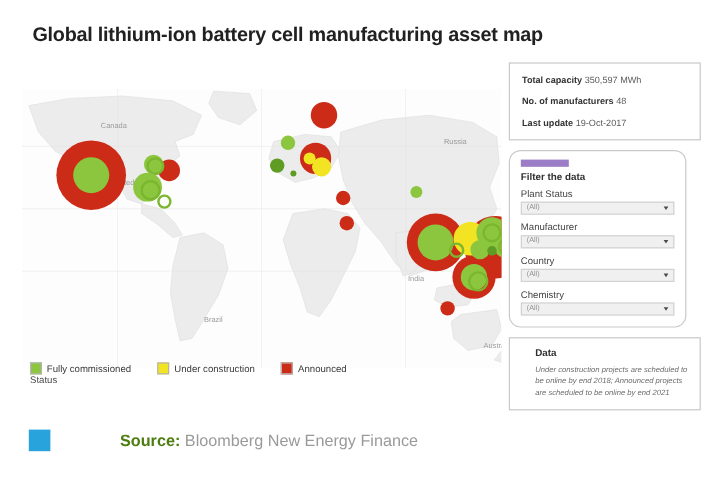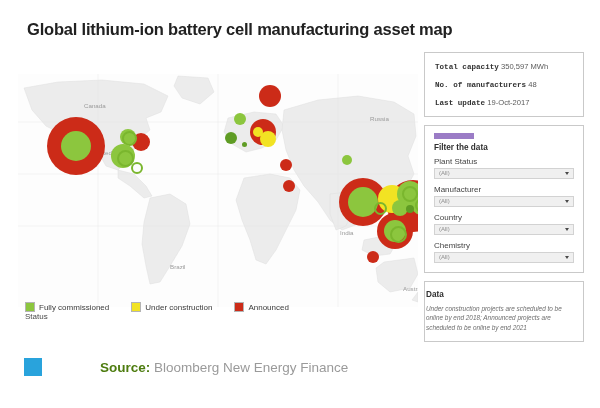--- a/index.html
+++ b/index.html
@@ -144,28 +144,28 @@
   .summary-row {
     font-size: 7.6px;
     color: #5a5a5a;
     margin-bottom: 9px;
     white-space: nowrap;
   }
   .summary-row:last-child { margin-bottom: 0; }
   .summary-row .k {
     font-weight: bold;
     color: #333333;
-    font-family: Liberation Mono, monospace;
   }
 
   
   #filter-card {
-    width: 160px;
+    width: 148px;
     margin-top: 8px;
     padding: 7px 9px 9px 9px;
+    border-radius: 10px;
   }
   #filter-accent {
     width: 40px;
     height: 6px;
     background: #9b7cc6;
     margin-bottom: 4px;
   }
   #filter-title {
     font-size: 8.2px;
     font-weight: bold;
@@ -200,21 +200,21 @@
     border-left: 2.4px solid transparent;
     border-right: 2.4px solid transparent;
     border-top: 3.2px solid #4a4a4a;
   }
   .filter-select:last-of-type { margin-bottom: 0; }
 
   
   #data-card {
     width: 160px;
     margin-top: 8px;
-    padding: 8px 9px 9px 1px;
+    padding: 8px 9px 9px 21px;
   }
   #data-title {
     font-size: 8.2px;
     font-weight: bold;
     color: #2f2f2f;
     margin-bottom: 5px;
   }
   #data-note {
     font-size: 6.4px;
     font-style: italic;

